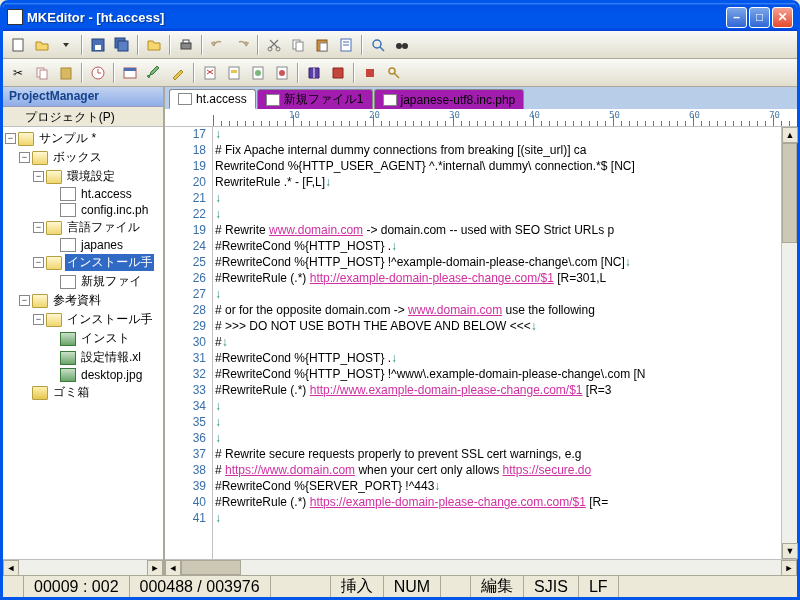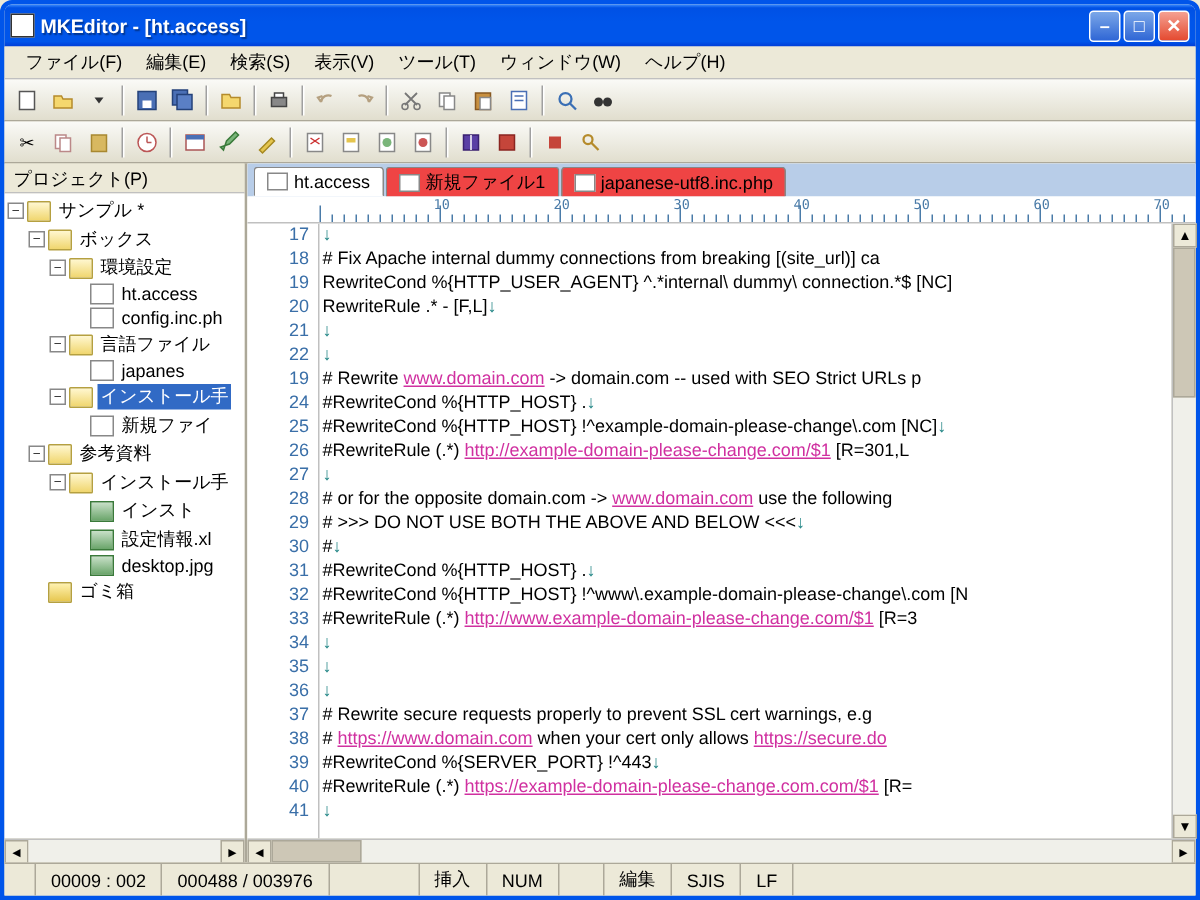--- a/index.html
+++ b/index.html
@@ -13,87 +13,78 @@
 .win-min, .win-max { background: linear-gradient(to bottom, #7ba7e8, #2f66d5); color: white; }
 .win-close { background: linear-gradient(to bottom, #f5a192, #e4492f); color: white; }
 .menubar { height: 22px; background: #ece9d8; display: flex; align-items: center; padding: 0 6px; border-bottom: 1px solid #c0c0c0; }
 .menubar span { padding: 2px 8px; cursor: pointer; }
 .toolbar { height: 28px; background: linear-gradient(to bottom, #fafaf7, #e1dece); display: flex; align-items: center; padding: 2px 4px; border-bottom: 1px solid #aca899; gap: 2px; }
 .tb-btn { width: 22px; height: 22px; display: flex; align-items: center; justify-content: center; cursor: pointer; border: 1px solid transparent; }
 .tb-sep { width: 2px; height: 20px; border-left: 1px solid #a0a0a0; border-right: 1px solid #fff; margin: 0 2px; }
 .main-area { flex: 1; display: flex; min-height: 0; }
 .sidebar { width: 162px; display: flex; flex-direction: column; border-right: 2px solid #aca899; }
 .sidebar-title { background: linear-gradient(to bottom, #c1d2f0, #8faee8); height: 20px; padding: 2px 6px; font-weight: bold; color: #15428b; border-bottom: 1px solid #99b; }
-.sidebar-menu { height: 20px; padding: 2px 6px; background: #ece9d8; border-bottom: 1px solid #c0c0c0; }
+.sidebar-menu { height: 20px; padding: 2px 22px; background: #ece9d8; border-bottom: 1px solid #c0c0c0; }
 .tree { flex: 1; background: #fff; overflow: auto; padding: 2px; font-size: 12px; }
 .tree-item { white-space: nowrap; padding: 1px 0; display: flex; align-items: center; cursor: pointer; }
 .tree-item .exp { width: 11px; height: 11px; border: 1px solid #888; display: inline-flex; align-items: center; justify-content: center; font-size: 9px; line-height: 1; margin-right: 2px; background: #fff; color: #333; }
 .tree-item .noexp { width: 13px; display: inline-block; }
 .tree-item .ico { width: 16px; height: 14px; margin-right: 3px; display: inline-block; }
 .ico-folder { background: linear-gradient(to bottom, #fff2b0, #e6c64e); border: 1px solid #b5a040; border-radius: 1px; }
 .ico-folder-open { background: linear-gradient(to bottom, #fff7d0, #f0d66e); border: 1px solid #b5a040; border-radius: 1px; }
 .ico-file { background: #fff; border: 1px solid #888; }
 .ico-special { background: linear-gradient(to bottom,#c8e0c8,#6aa56a); border:1px solid #3a7a3a; }
 .tree-label { padding: 0 2px; }
 .tree-label.sel { background: #316ac5; color: white; }
 .ind1 { padding-left: 14px; } .ind2 { padding-left: 28px; } .ind3 { padding-left: 42px; }
 .sb-scroll { height: 16px; background: #ece9d8; border-top: 1px solid #c0c0c0; display:flex; }
 .sb-scroll .arr { width:16px; height:16px; background:#ece9d8; border:1px solid #aca899; display:flex;align-items:center;justify-content:center;font-size:9px; }
 .sb-scroll .track { flex:1; background:#f0f0ea; }
 .editor-area { flex: 1; display: flex; flex-direction: column; min-width: 0; background:#fff; }
 .tabs { height: 22px; background: #b8cde8; display: flex; align-items: flex-end; padding-left: 4px; }
 .tab { height: 20px; padding: 2px 8px; margin-right: 1px; display: flex; align-items: center; gap: 4px; font-size: 12px; cursor: pointer; border: 1px solid #888; border-bottom: none; border-radius: 3px 3px 0 0; }
 .tab.active { background: #fff; border-bottom:1px solid #fff; }
-.tab.inactive { background: #ef4444; }
+.tab.inactive { background: #a21caf; }
 .tab-ico { width: 14px; height: 12px; }
 .ruler { height: 18px; background: #fff; border-bottom: 1px solid #c0c0c0; position: relative; font-size: 9px; font-family: monospace; overflow:hidden; }
 .ruler-marks { position:absolute; left:48px; top:0; height:100%; white-space:nowrap; color:#4a7ba8; }
 .gutter { width: 48px; background: #fff; text-align: right; padding-right: 6px; color: #3a6fa8; border-right: 1px solid #c0c0c0; }
 .gutter div { height:16px; }
 .code { flex: 1; white-space: pre; overflow: hidden; color: #000; padding-left:2px; }
 .code div { height:16px; }
 .code .url { color: #d030a0; text-decoration: underline; }
 .code .eol { color: #2a8a8a; }
 .ed-hscroll { height: 16px; background: #ece9d8; border-top: 1px solid #c0c0c0; display:flex; }
 .ed-hscroll .arr { width:16px; height:16px; background:#ece9d8; border:1px solid #aca899; display:flex;align-items:center;justify-content:center;font-size:9px;cursor:pointer; }
 .ed-hscroll .track { flex:1; background:#f0f0ea; position:relative; }
 .ed-hscroll .thumb { position:absolute; left:0; top:0; width:60px; height:100%; background:#cdc7b6; border:1px solid #aca899; }
 .ed-vscroll { width:16px; background:#ece9d8; border-left:1px solid #c0c0c0; display:flex; flex-direction:column; }
 .ed-vscroll .arr { width:16px;height:16px;background:#ece9d8;border:1px solid #aca899;display:flex;align-items:center;justify-content:center;font-size:9px;cursor:pointer; }
 .ed-vscroll .track {flex:1;background:#f0f0ea;position:relative;}
 .ed-vscroll .thumb {position:absolute;top:0;left:0;height:100px;width:100%;background:#cdc7b6;border:1px solid #aca899;}
 .code-wrap { flex:1; display:flex; min-height:0; }
-.statusbar { height: 22px; background: #ece9d8; display: flex; align-items: center; border-top: 1px solid #aca899; font-size: 12px; }
+.statusbar { height: 22px; background: #ece9d8; display: flex; align-items: center; border-top: 1px solid #aca899; font-size: 16px; }
 .status-cell { padding: 2px 10px; border-right: 1px solid #aca899; height:100%; display:flex;align-items:center; }
 svg { display:block; }
 </style>
 </head>
 <body>
 
 <div class="window">
 
   <div class="titlebar">
     <div class="titlebar-icon"></div>
     <div class="titlebar-text">MKEditor - [ht.access]</div>
     <div class="win-btns">
       <div class="win-btn win-min">–</div>
       <div class="win-btn win-max">□</div>
       <div class="win-btn win-close">✕</div>
     </div>
   </div>
 
-  <div class="menubar">
-    <span>ファイル(F)</span>
-    <span>編集(E)</span>
-    <span>検索(S)</span>
-    <span>表示(V)</span>
-    <span>ツール(T)</span>
-    <span>ウィンドウ(W)</span>
-    <span>ヘルプ(H)</span>
-  </div>
 
   <div class="toolbar">
     <div class="tb-btn">
         <svg width="16" height="16">
           <rect x="3" y="2" width="10" height="12" fill="#fff" stroke="#555"></rect>
         </svg>
       </div>
     <div class="tb-btn">
         <svg width="16" height="16">
           <path d="M2 5h5l1 2h6v6H2z" fill="#f5d76e" stroke="#b58b2b"></path>
@@ -268,20 +259,21 @@
         <svg width="16" height="16">
           <circle cx="6" cy="6" r="3" fill="none" stroke="#b58b2b" stroke-width="1.5"></circle>
           <path d="M8 8l5 5" stroke="#b58b2b" stroke-width="1.5"></path>
         </svg>
       </div>
   </div>
 
   <div class="main-area">
 
     <div class="sidebar">
+      <div class="sidebar-title">ProjectManager</div>
       <div class="sidebar-menu"><span>プロジェクト(P)</span></div>
       <div class="tree">
         <div class="tree-item">
             <span class="exp">−</span>
             <span class="ico ico-folder-open"></span>
             <span class="tree-label">サンプル *</span>
           </div>
         <div class="tree-item ind1">
             <span class="exp">−</span>
             <span class="ico ico-folder-open"></span>

